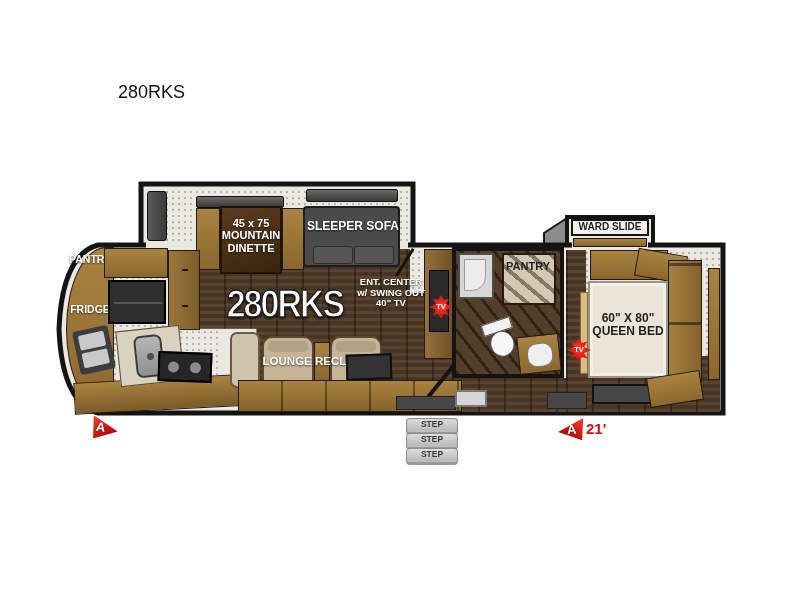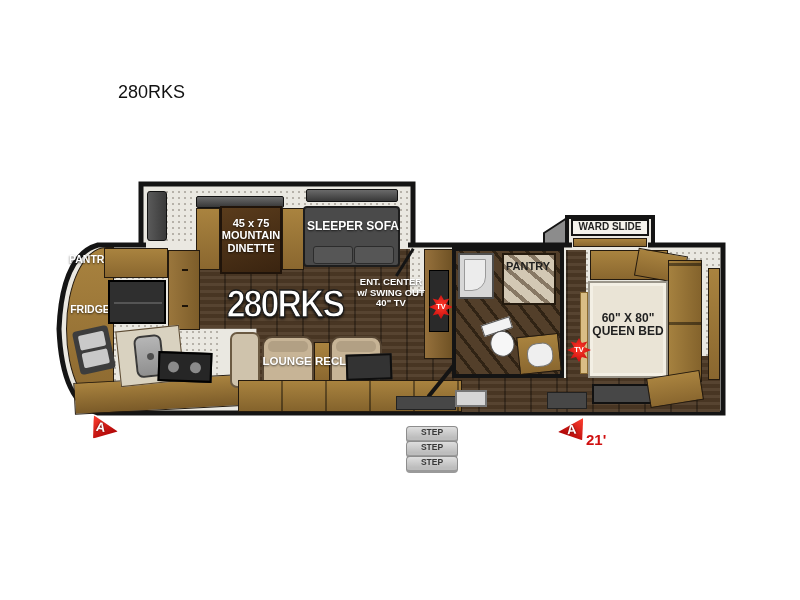--- a/index.html
+++ b/index.html
@@ -10,21 +10,21 @@
   .wood{background-color:#4e3a26;background-image:repeating-linear-gradient(90deg, rgba(0,0,0,.30) 0 2px, rgba(0,0,0,0) 2px 26px),repeating-linear-gradient(0deg, rgba(255,255,255,.05) 0 3px, rgba(0,0,0,.08) 3px 7px);}
   .woodDiag{background-color:#4a351f;background-image:repeating-linear-gradient(52deg, rgba(0,0,0,.35) 0 3px, rgba(255,255,255,.05) 3px 13px);}
   .cab{background:linear-gradient(180deg,#a9833f 0%,#8a672f 100%);border:1px solid #241a0e;}
   .dark{background:#3f3f3f;border:1px solid #111;}
   .lbl{color:#ffffff;font-weight:bold;text-align:center;white-space:pre-line;text-shadow:0 1px 2px rgba(0,0,0,.65);line-height:1.12;}
   .dlbl{color:#1f1f1f;font-weight:bold;text-align:center;white-space:pre-line;line-height:1.12;}
   .star{clip-path:polygon(50% 0%,62% 21%,85% 15%,71% 38%,100% 50%,71% 62%,85% 85%,62% 79%,50% 100%,38% 79%,15% 85%,29% 62%,0% 50%,29% 38%,15% 15%,38% 21%);background:radial-gradient(circle at 50% 45%,#ff3a2a 0%,#c80d0d 75%);color:#fff;font-weight:bold;font-size:7.5px;text-align:center;line-height:24px;}
   .marker{clip-path:polygon(0% 0%,100% 55%,10% 100%);background:linear-gradient(140deg,#ff4030 0%,#b50909 70%);}
   .markerR{clip-path:polygon(100% 0%,0% 55%,90% 100%);background:linear-gradient(220deg,#ff4030 0%,#b50909 70%);}
   .mletter{position:absolute;color:#fff;font-weight:bold;font-size:13px;text-shadow:0 0 2px #500;}
-  .step{position:absolute;left:0;width:50px;height:13px;background:linear-gradient(180deg,#dedede 0%,#bdbdbd 80%);border:1px solid #8d8d8d;border-bottom:3px solid #9a9a9a;border-radius:4px;color:#383838;font-size:8.5px;font-weight:bold;text-align:center;line-height:10px;margin-top:8px;}
+  .step{position:absolute;left:0;width:50px;height:13px;background:linear-gradient(180deg,#dedede 0%,#bdbdbd 80%);border:1px solid #8d8d8d;border-bottom:3px solid #9a9a9a;border-radius:4px;color:#383838;font-size:8.5px;font-weight:bold;text-align:center;line-height:10px;}
   .doorline{background:#141414;}
 </style>
 </head>
 <body>
 
 <div class="stage">
 
   <div class="abs" style="left:118px;top:82px;font-size:18px;font-weight:500;color:#111;">280RKS</div>
 
   <svg class="abs" width="800" height="600" viewBox="0 0 800 600" style="left:0;top:0;">
@@ -164,15 +164,15 @@
     <div class="step" style="top:15px;">STEP</div>
     <div class="step" style="top:30px;">STEP</div>
   </div>
 
   <div class="abs marker" style="left:92px;top:417px;width:26px;height:23px;transform:rotate(8deg);">
     <span class="mletter" style="left:4px;top:3px;">A</span>
   </div>
   <div class="abs markerR" style="left:558px;top:419px;width:26px;height:22px;transform:rotate(-4deg);">
     <span class="mletter" style="left:9px;top:3px;">A</span>
   </div>
-  <div class="abs" style="left:586px;top:431px;font-size:15px;font-weight:bold;color:#d01010;">21'</div>
+  <div class="abs" style="left:586px;top:420px;font-size:15px;font-weight:bold;color:#d01010;">21'</div>
 
 </div>
 
 </body></html>

